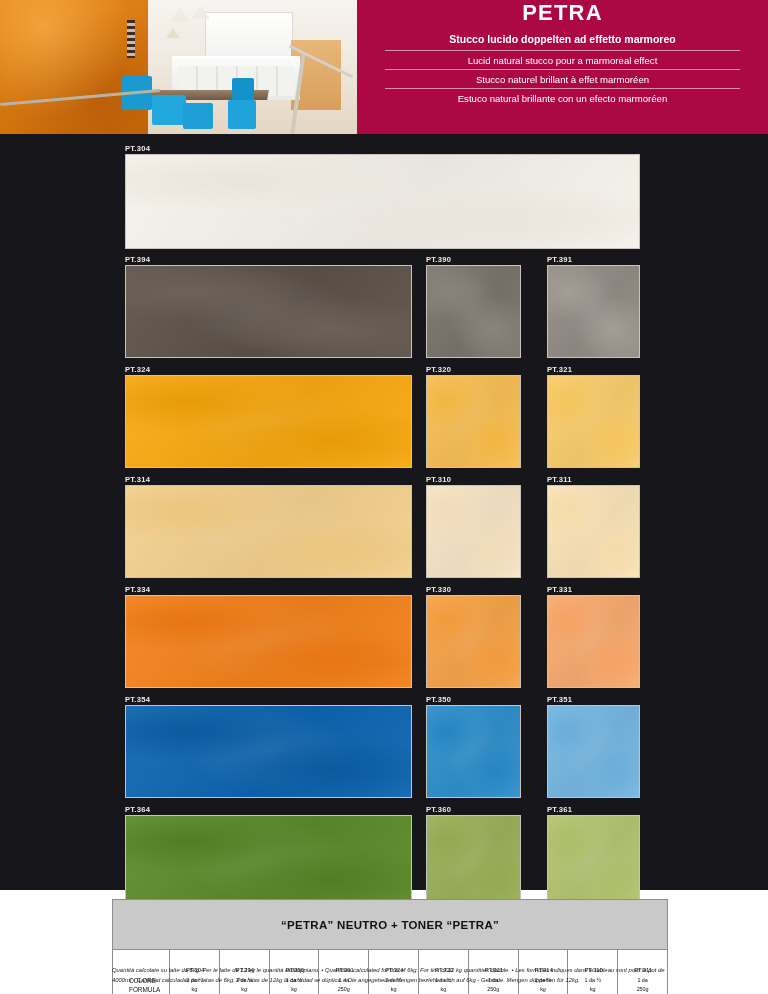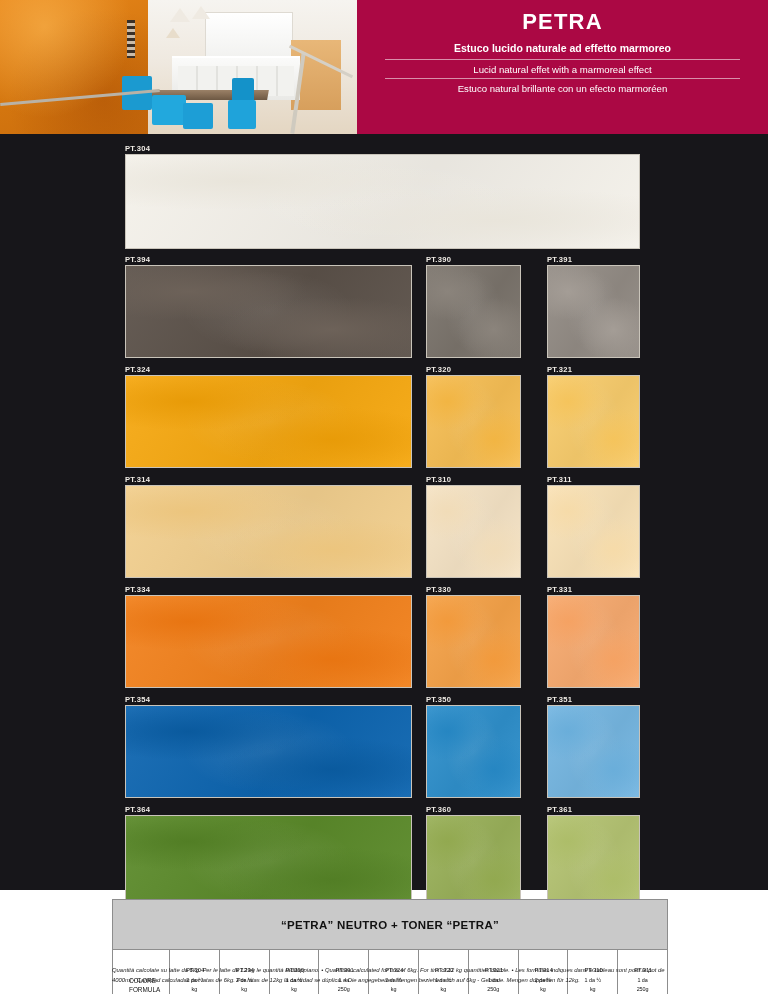--- a/index.html
+++ b/index.html
@@ -79,21 +79,21 @@
   .photo .l1{left:170px;top:8px;width:20px;height:14px;clip-path:polygon(0 100%,50% 0,100% 100%);}
   .photo .l2{left:192px;top:6px;width:18px;height:13px;clip-path:polygon(0 100%,50% 0,100% 100%);}
   .photo .l3{left:166px;top:28px;width:14px;height:10px;background:#e8ddcb;clip-path:polygon(0 100%,50% 0,100% 100%);}
 
   .banner{
     position:absolute;left:357px;top:0;width:411px;height:134px;
     background:#ab0844;color:#ffffff;
   }
   .banner .title{
     text-align:center;font-size:22px;font-weight:bold;letter-spacing:1.2px;
-    padding-top:11px;line-height:1;
+    padding-top:2px;line-height:1;
   }
   .banner .sub-it{
     text-align:center;font-size:10.5px;font-weight:bold;padding:9px 28px 5px 28px;
   }
   .banner .lang{
     text-align:center;font-size:9.6px;padding:3.5px 28px 3.5px 28px;
     border-top:1px solid rgba(255,255,255,.55);margin:0 28px;
   }
 
   
@@ -168,22 +168,23 @@
     <div class="chair c3"></div>
     <div class="chair c4"></div>
     <div class="chair c5"></div>
     <div class="rail"></div>
     <div class="rail2"></div>
     <div class="rail3"></div>
   </div>
 
   <div class="banner">
     <div class="title">PETRA</div>
-    <div class="sub-it">Estuco lucido naturale ad effetto marmoreo</div>
-    <div class="lang">Lucid natural effet with a marmoreal effect</div>
+    <div class="sub-it">Stucco lucido doppelten ad effetto marmoreo</div>
+    <div class="lang">Lucid natural stucco pour a marmoreal effect</div>
+    <div class="lang">Stucco naturel brillant à effet marmoréen</div>
     <div class="lang">Estuco natural brillante con un efecto marmoréen</div>
   </div>
 </div>
 
 <div class="panel">
   <div class="grid" id="swatch-grid">
       <div class="row row-hero">
         <div class="lbl-abs" style="left: 0px;">PT.304</div>
         <div class="sw hero" style="background: rgb(244, 241, 234);">
           <div class="tex" style="background-image: radial-gradient(60% 45% at 22% 28%, rgb(233, 229, 219) 0%, rgba(0, 0, 0, 0) 70%), radial-gradient(55% 50% at 72% 70%, rgb(233, 229, 219) 0%, rgba(0, 0, 0, 0) 72%), radial-gradient(40% 60%, rgba(255, 255, 255, 0.1) 0%, rgba(0, 0, 0, 0) 75%), linear-gradient(125deg, rgba(255, 255, 255, 0.07) 0%, rgba(0, 0, 0, 0.05) 55%, rgba(255, 255, 255, 0.05) 100%); background-size: 100% 100%, 100% 100%, 100% 100%, 100% 100%;"></div>

